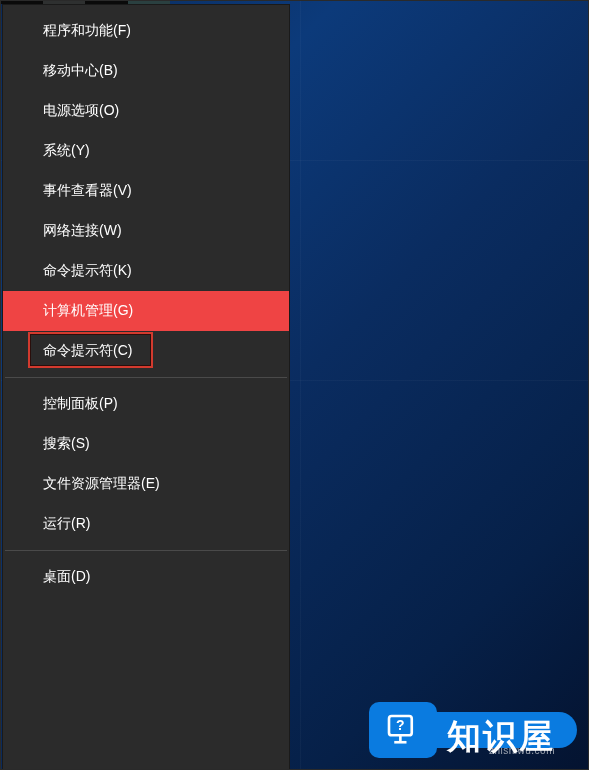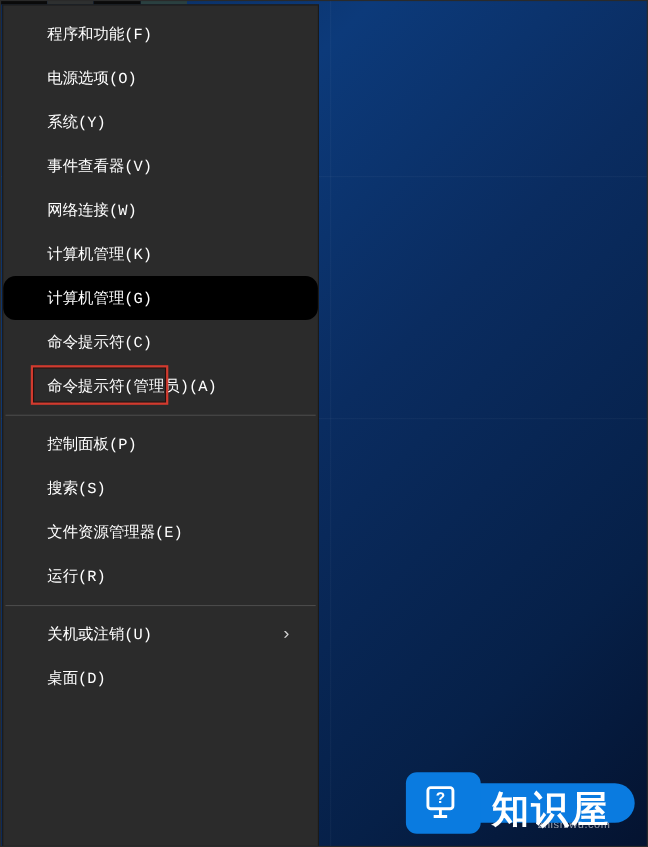--- a/index.html
+++ b/index.html
@@ -49,25 +49,23 @@
     border: 1px solid #1a1a1a;
     padding-top: 6px;
   }
   .menu-item {
     display: flex;
     align-items: center;
     height: 40px;
     padding: 0 20px 0 40px;
     cursor: pointer;
     position: relative;
-    font-family: Liberation Mono, monospace;
   }
   .menu-item.hovered {
-    background: #000000;
-    border-radius: 11px;
+    background: #ef4444;
   }
   .menu-item .label {
     flex: 1;
     white-space: nowrap;
   }
   .menu-item .arrow {
     color: #cfcfcf;
     font-size: 16px;
     margin-right: 4px;
   }
@@ -136,61 +134,57 @@
       <div class="ts2"></div>
       <div class="ts3"></div>
       <div class="ts4"></div>
   </div>
 
   <div class="menu" id="menu">
       <div class="menu-item">
         <span class="label">程序和功能(F)</span>
       </div>
       <div class="menu-item">
+        <span class="label">移动中心(B)</span>
+      </div>
+      <div class="menu-item">
         <span class="label">电源选项(O)</span>
       </div>
       <div class="menu-item">
         <span class="label">系统(Y)</span>
       </div>
       <div class="menu-item">
         <span class="label">事件查看器(V)</span>
       </div>
       <div class="menu-item">
         <span class="label">网络连接(W)</span>
       </div>
       <div class="menu-item">
-        <span class="label">计算机管理(K)</span>
+        <span class="label">命令提示符(K)</span>
       </div>
       <div class="menu-item hovered">
         <span class="label">计算机管理(G)</span>
       </div>
       <div class="menu-item">
         <span class="label">命令提示符(C)</span>
       </div>
-      <div class="menu-item">
-        <span class="label">命令提示符(管理员)(A)</span>
-      </div>
       <div class="separator"></div>
       <div class="menu-item">
         <span class="label">控制面板(P)</span>
       </div>
       <div class="menu-item">
         <span class="label">搜索(S)</span>
       </div>
       <div class="menu-item">
         <span class="label">文件资源管理器(E)</span>
       </div>
       <div class="menu-item">
         <span class="label">运行(R)</span>
       </div>
       <div class="separator"></div>
-      <div class="menu-item">
-        <span class="label">关机或注销(U)</span>
-        <span class="arrow">›</span>
-      </div>
       <div class="menu-item">
         <span class="label">桌面(D)</span>
       </div>
     </div>
 
   <div class="highlight-box" id="highlight" style="top: 332px;"></div>
 
   <div class="watermark">
     <div class="wm-badge">
       <svg viewBox="0 0 48 48" fill="none">

